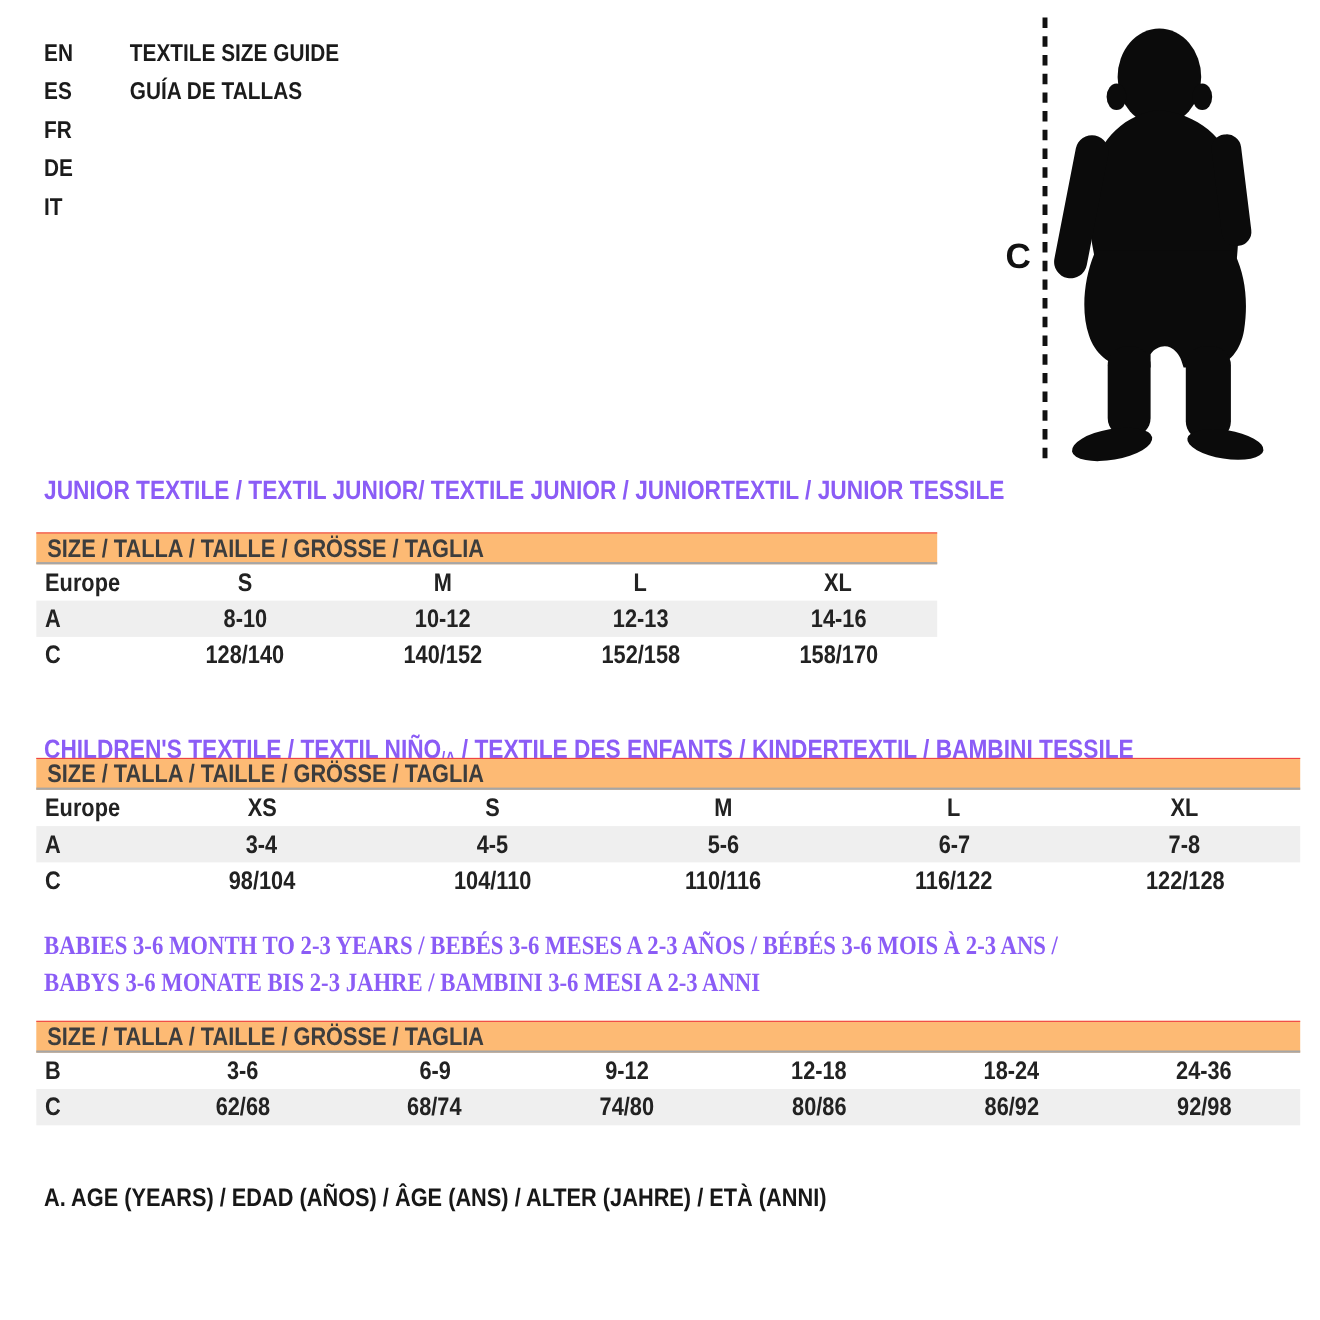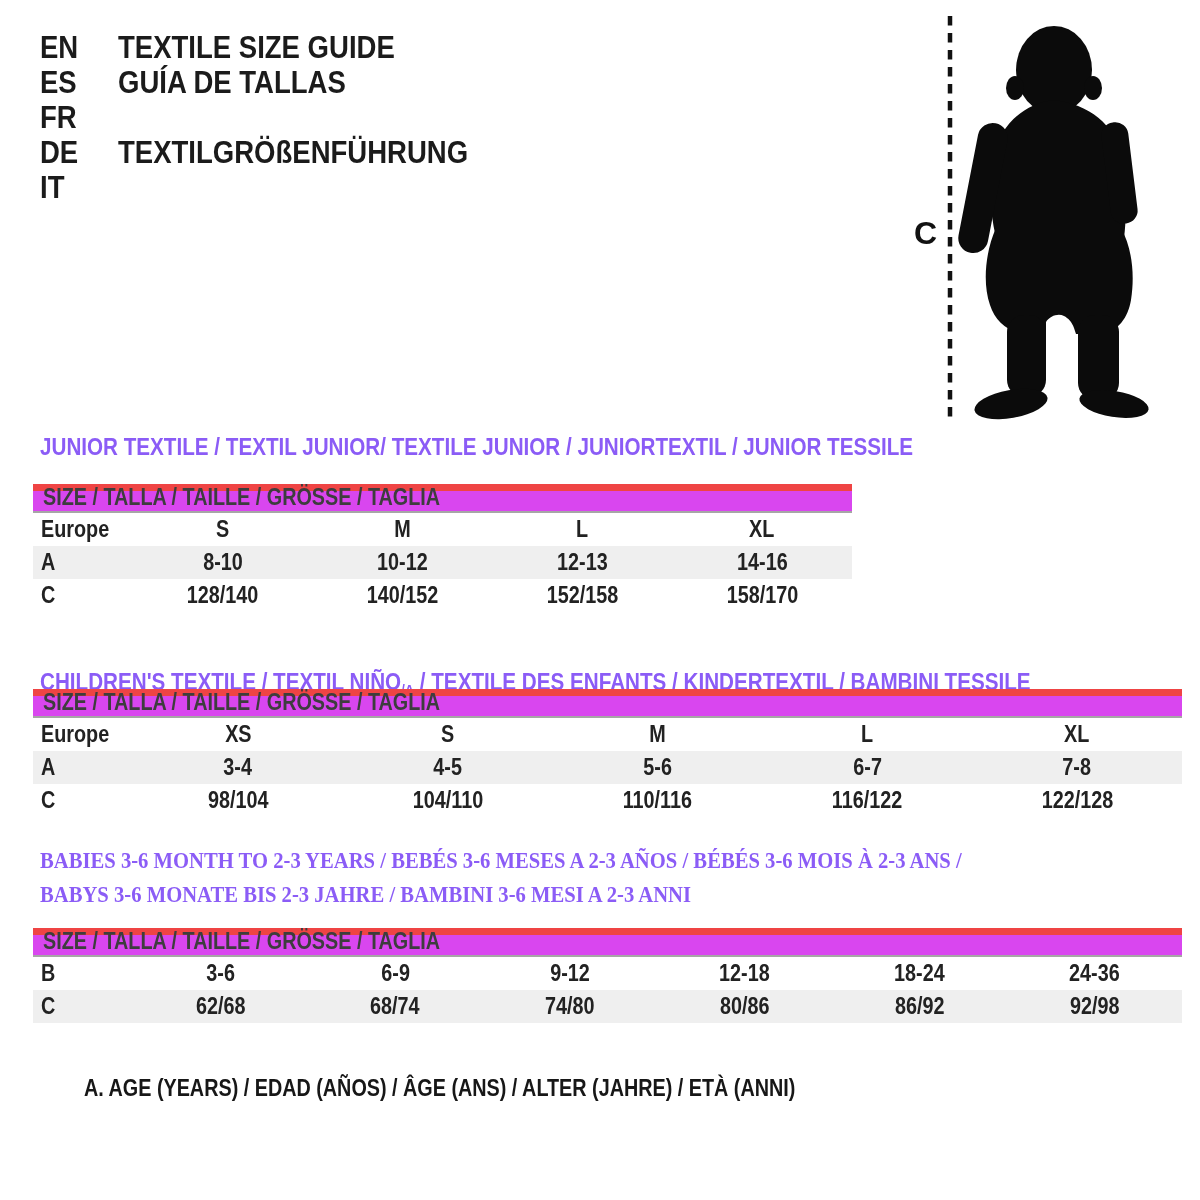--- a/index.html
+++ b/index.html
@@ -12,53 +12,53 @@
     color: #1b1b1b;
     overflow: hidden;
   }
   
   .cx { display: inline-block; transform: scaleX(0.86); white-space: nowrap; }
   .o-l { transform-origin: 0 50%; }
   .o-c { transform-origin: 50% 50%; }
 
   
   .lang-block { position: absolute; left: 40px; top: 30px; }
-  .lang-row { display: flex; height: 35px; align-items: center; font-weight: bold; font-size: 32px; }
+  .lang-row { display: flex; height: 35px; align-items: center; font-weight: bold; font-size: 22px; }
   .lang-code { width: 78px; }
 
   
   .figure { position: absolute; left: 880px; top: 0; width: 320px; height: 440px; }
 
   
   .sec-title { position: absolute; left: 40px; margin: 0; font-size: 24px; font-weight: bold; color: #8b5cf6; line-height: 28px; }
   .title-junior { top: 433px; }
   .title-children { top: 668px; }
   .title-babies { top: 843px; line-height: 34px; font-family: Liberation Serif, serif; }
   .sub-small { font-size: 15px; position: relative; top: 5px; }
 
   
   .stable { position: absolute; box-sizing: border-box; }
   .junior-table { left: 33px; top: 484px; width: 819px; }
   .children-table { left: 33px; top: 689px; width: 1149px; }
   .babies-table { left: 33px; top: 928px; width: 1149px; }
   .table-head {
-    height: 29px; background: #d946ef; border-top: 7px solid #ef4444; border-bottom: 2px solid #a6a6a6;
-    display: flex; align-items: flex-end; padding-left: 10px; box-sizing: border-box;
+    height: 29px; background: #fdba74; border-top: 1px solid #ef4444; border-bottom: 2px solid #a6a6a6;
+    display: flex; align-items: flex-start; padding-left: 10px; box-sizing: border-box;
     font-size: 23px; font-weight: bold; color: #3d3d3d;
   }
   .trow { display: grid; height: 33px; align-items: center; font-size: 23px; font-weight: bold; color: #222222; text-decoration: underline; }
   .junior-table .trow { grid-template-columns: 100px repeat(4, 1fr); }
   .children-table .trow { grid-template-columns: 100px repeat(5, 1fr); }
   .babies-table .trow { grid-template-columns: 100px repeat(6, 1fr); }
   .trow .lbl { text-align: left; padding-left: 8px; }
   .trow .cell { text-align: center; }
   .stripe { background: #efefef; }
 
   
-  .legend { position: absolute; left: 40px; top: 1071px; margin-left: 44px; }
+  .legend { position: absolute; left: 40px; top: 1071px; }
   .legend-line { height: 35px; display: flex; align-items: center; font-size: 23px; font-weight: bold; color: #171717; }
 </style>
 </head>
 <body>
 
 <div class="page">
 
   <div class="lang-block">
     <div class="lang-row">
       <span class="lang-code"><span class="cx o-l">EN</span></span>
@@ -66,21 +66,20 @@
     </div>
     <div class="lang-row">
       <span class="lang-code"><span class="cx o-l">ES</span></span>
       <span><span class="cx o-l">GUÍA DE TALLAS</span></span>
     </div>
     <div class="lang-row">
       <span class="lang-code"><span class="cx o-l">FR</span></span>
     </div>
     <div class="lang-row">
       <span class="lang-code"><span class="cx o-l">DE</span></span>
-      <span><span class="cx o-l">TEXTILGRÖßENFÜHRUNG</span></span>
     </div>
     <div class="lang-row">
       <span class="lang-code"><span class="cx o-l">IT</span></span>
     </div>
   </div>
 
   <div class="figure">
     <svg viewBox="0 0 320 440" width="320" height="440">
       <g fill="#0b0b0b">
         <ellipse cx="174" cy="70" rx="38" ry="44"></ellipse>

